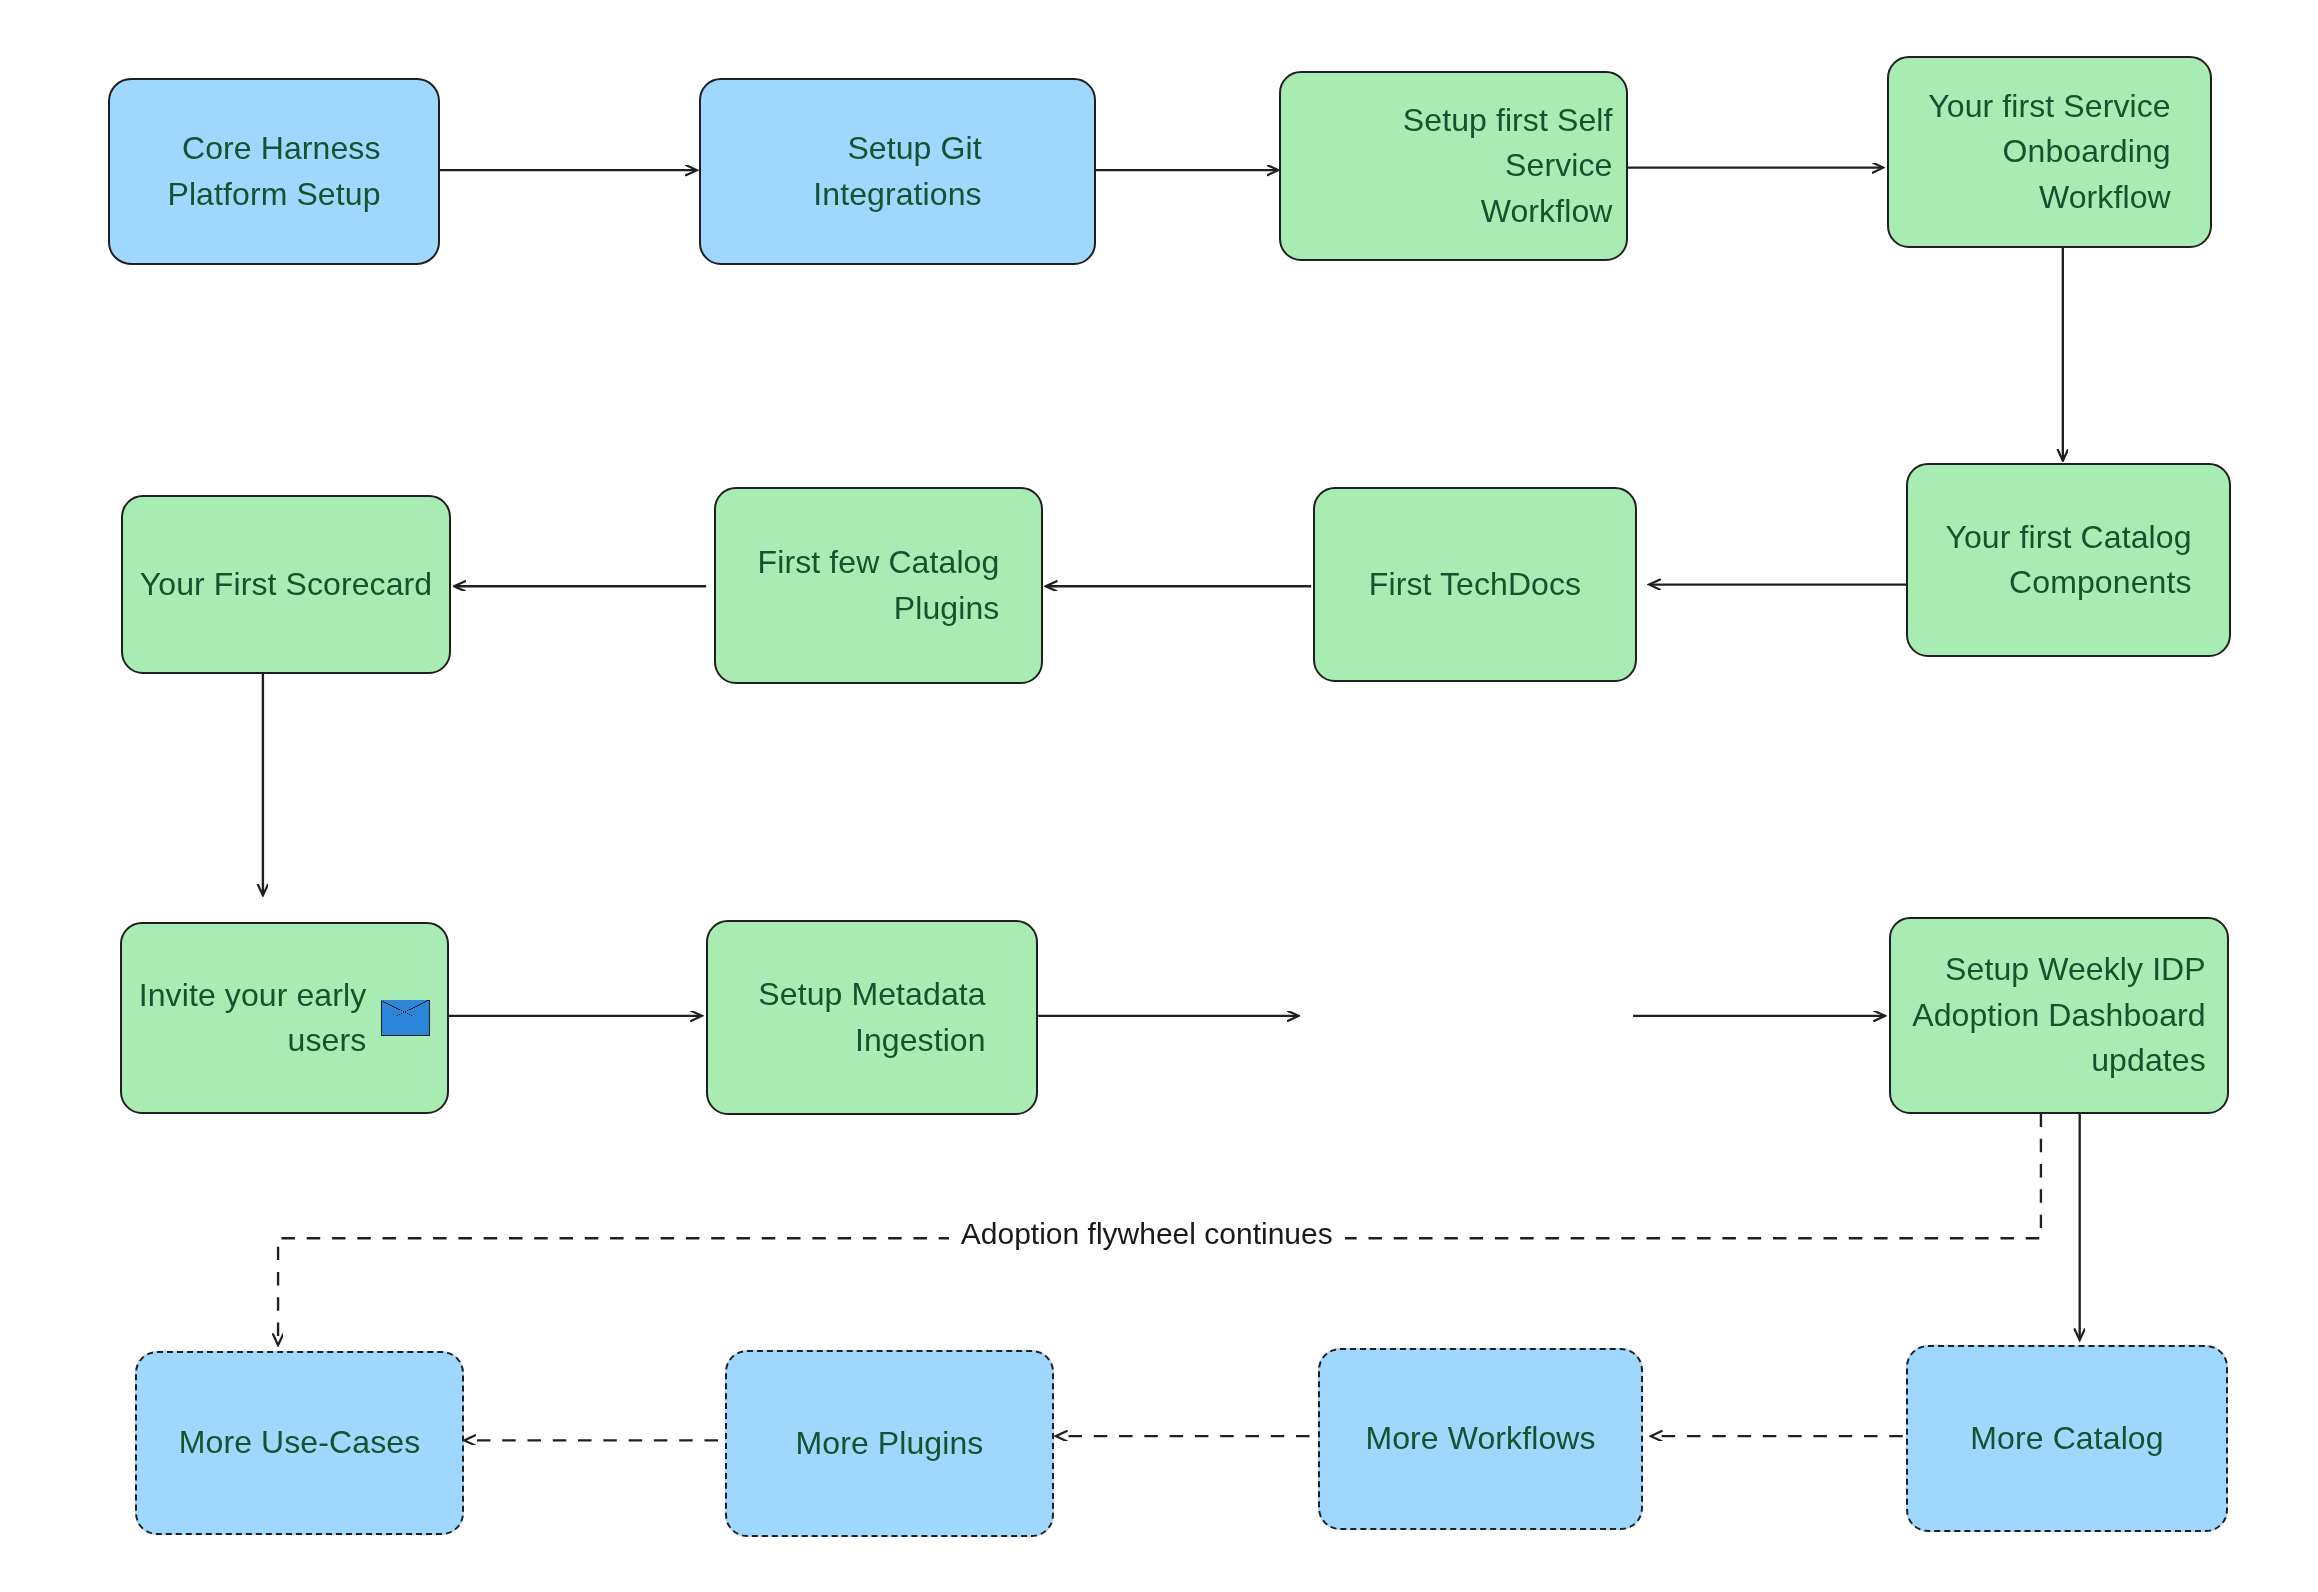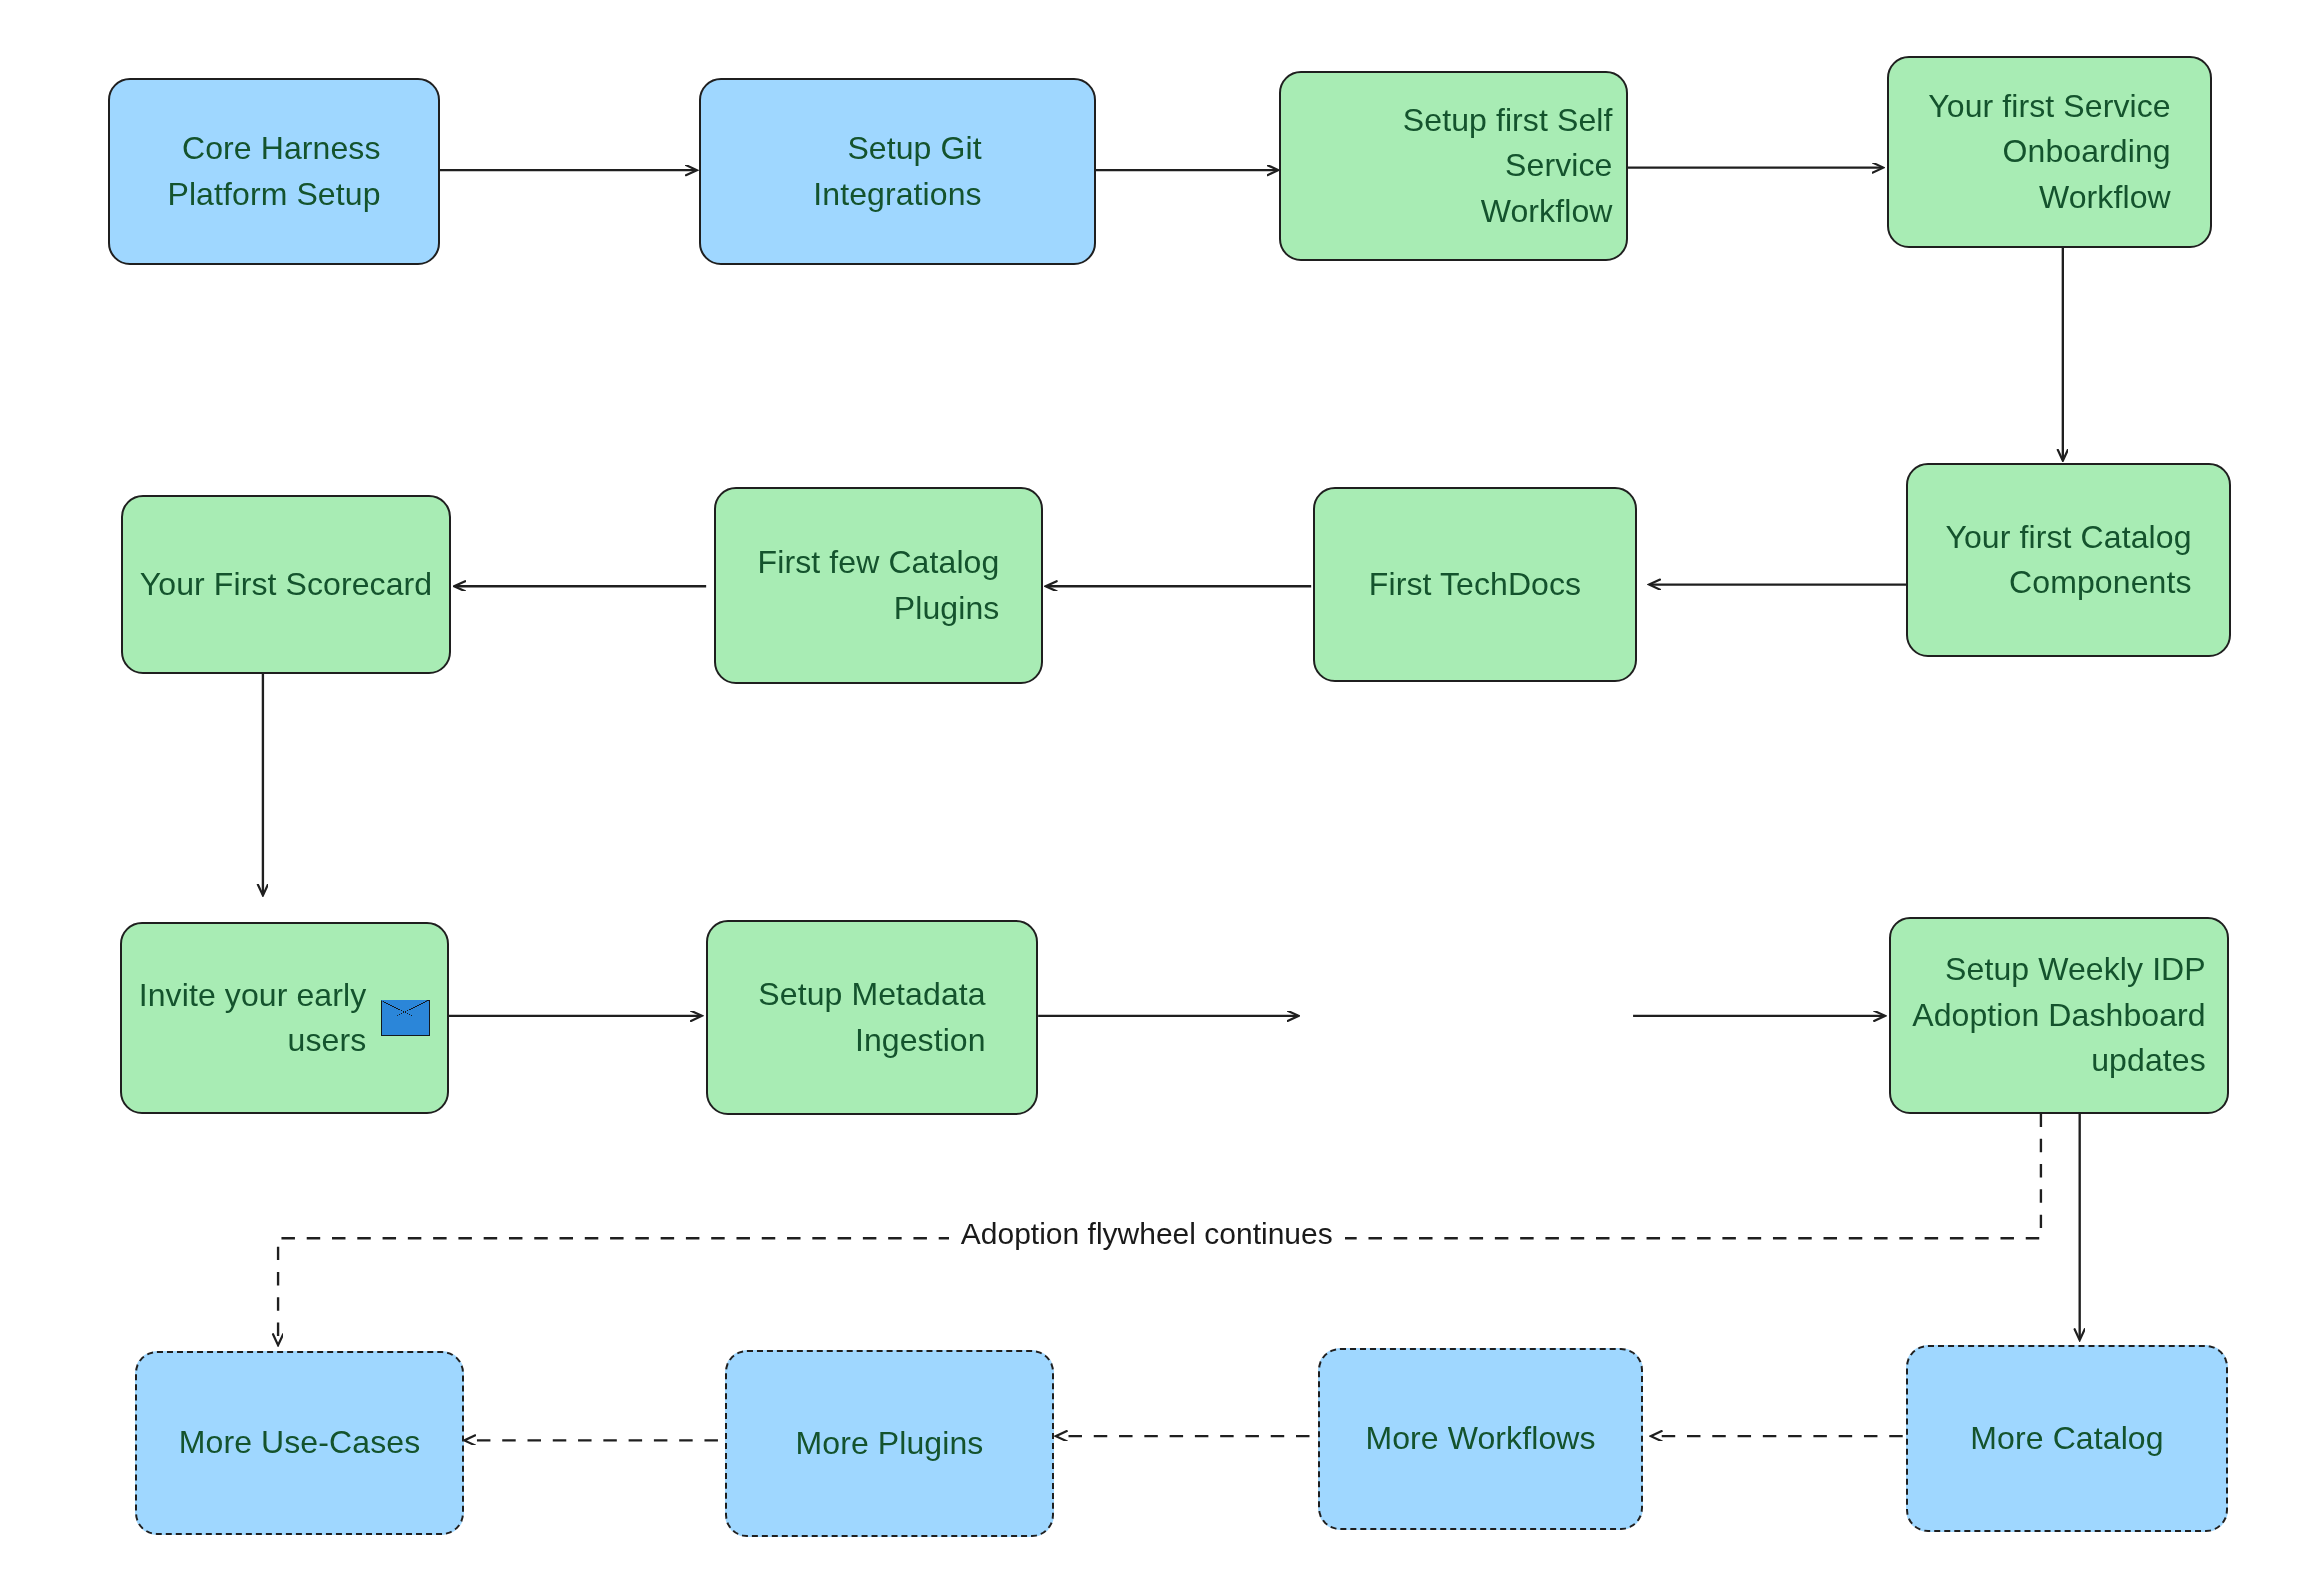--- a/index.html
+++ b/index.html
@@ -129,21 +129,21 @@
       <path d="M2468,1292 L2468,1590" marker-end="url(#ah)"></path>
 
       <path d="M2422,1292 L2422,1470 L330,1470 L330,1596" stroke-dasharray="16 14" marker-end="url(#ahd)"></path>
 
       <path d="M2258,1705 L1960,1705" stroke-dasharray="16 14" marker-end="url(#ahd)"></path>
       <path d="M1554,1705 L1254,1705" stroke-dasharray="16 14" marker-end="url(#ahd)"></path>
       <path d="M852,1710 L552,1710" stroke-dasharray="16 14" marker-end="url(#ahd)"></path>
     </g>
   </svg>
 
-  <div class="node blue" style="left:108px; top:78px; width:332px; height:187px;">
+  <div class="node blue" style="left:108px; top:78px; width:332px; height:187px;border-radius:23px;">
     <span class="node-label">Core Harness
 Platform Setup</span>
   </div>
 
   <div class="node blue" style="left:699px; top:78px; width:397px; height:187px;">
     <span class="node-label">Setup Git
 Integrations</span>
   </div>
 
   <div class="node green" style="left:1279px; top:71px; width:349px; height:190px;">

